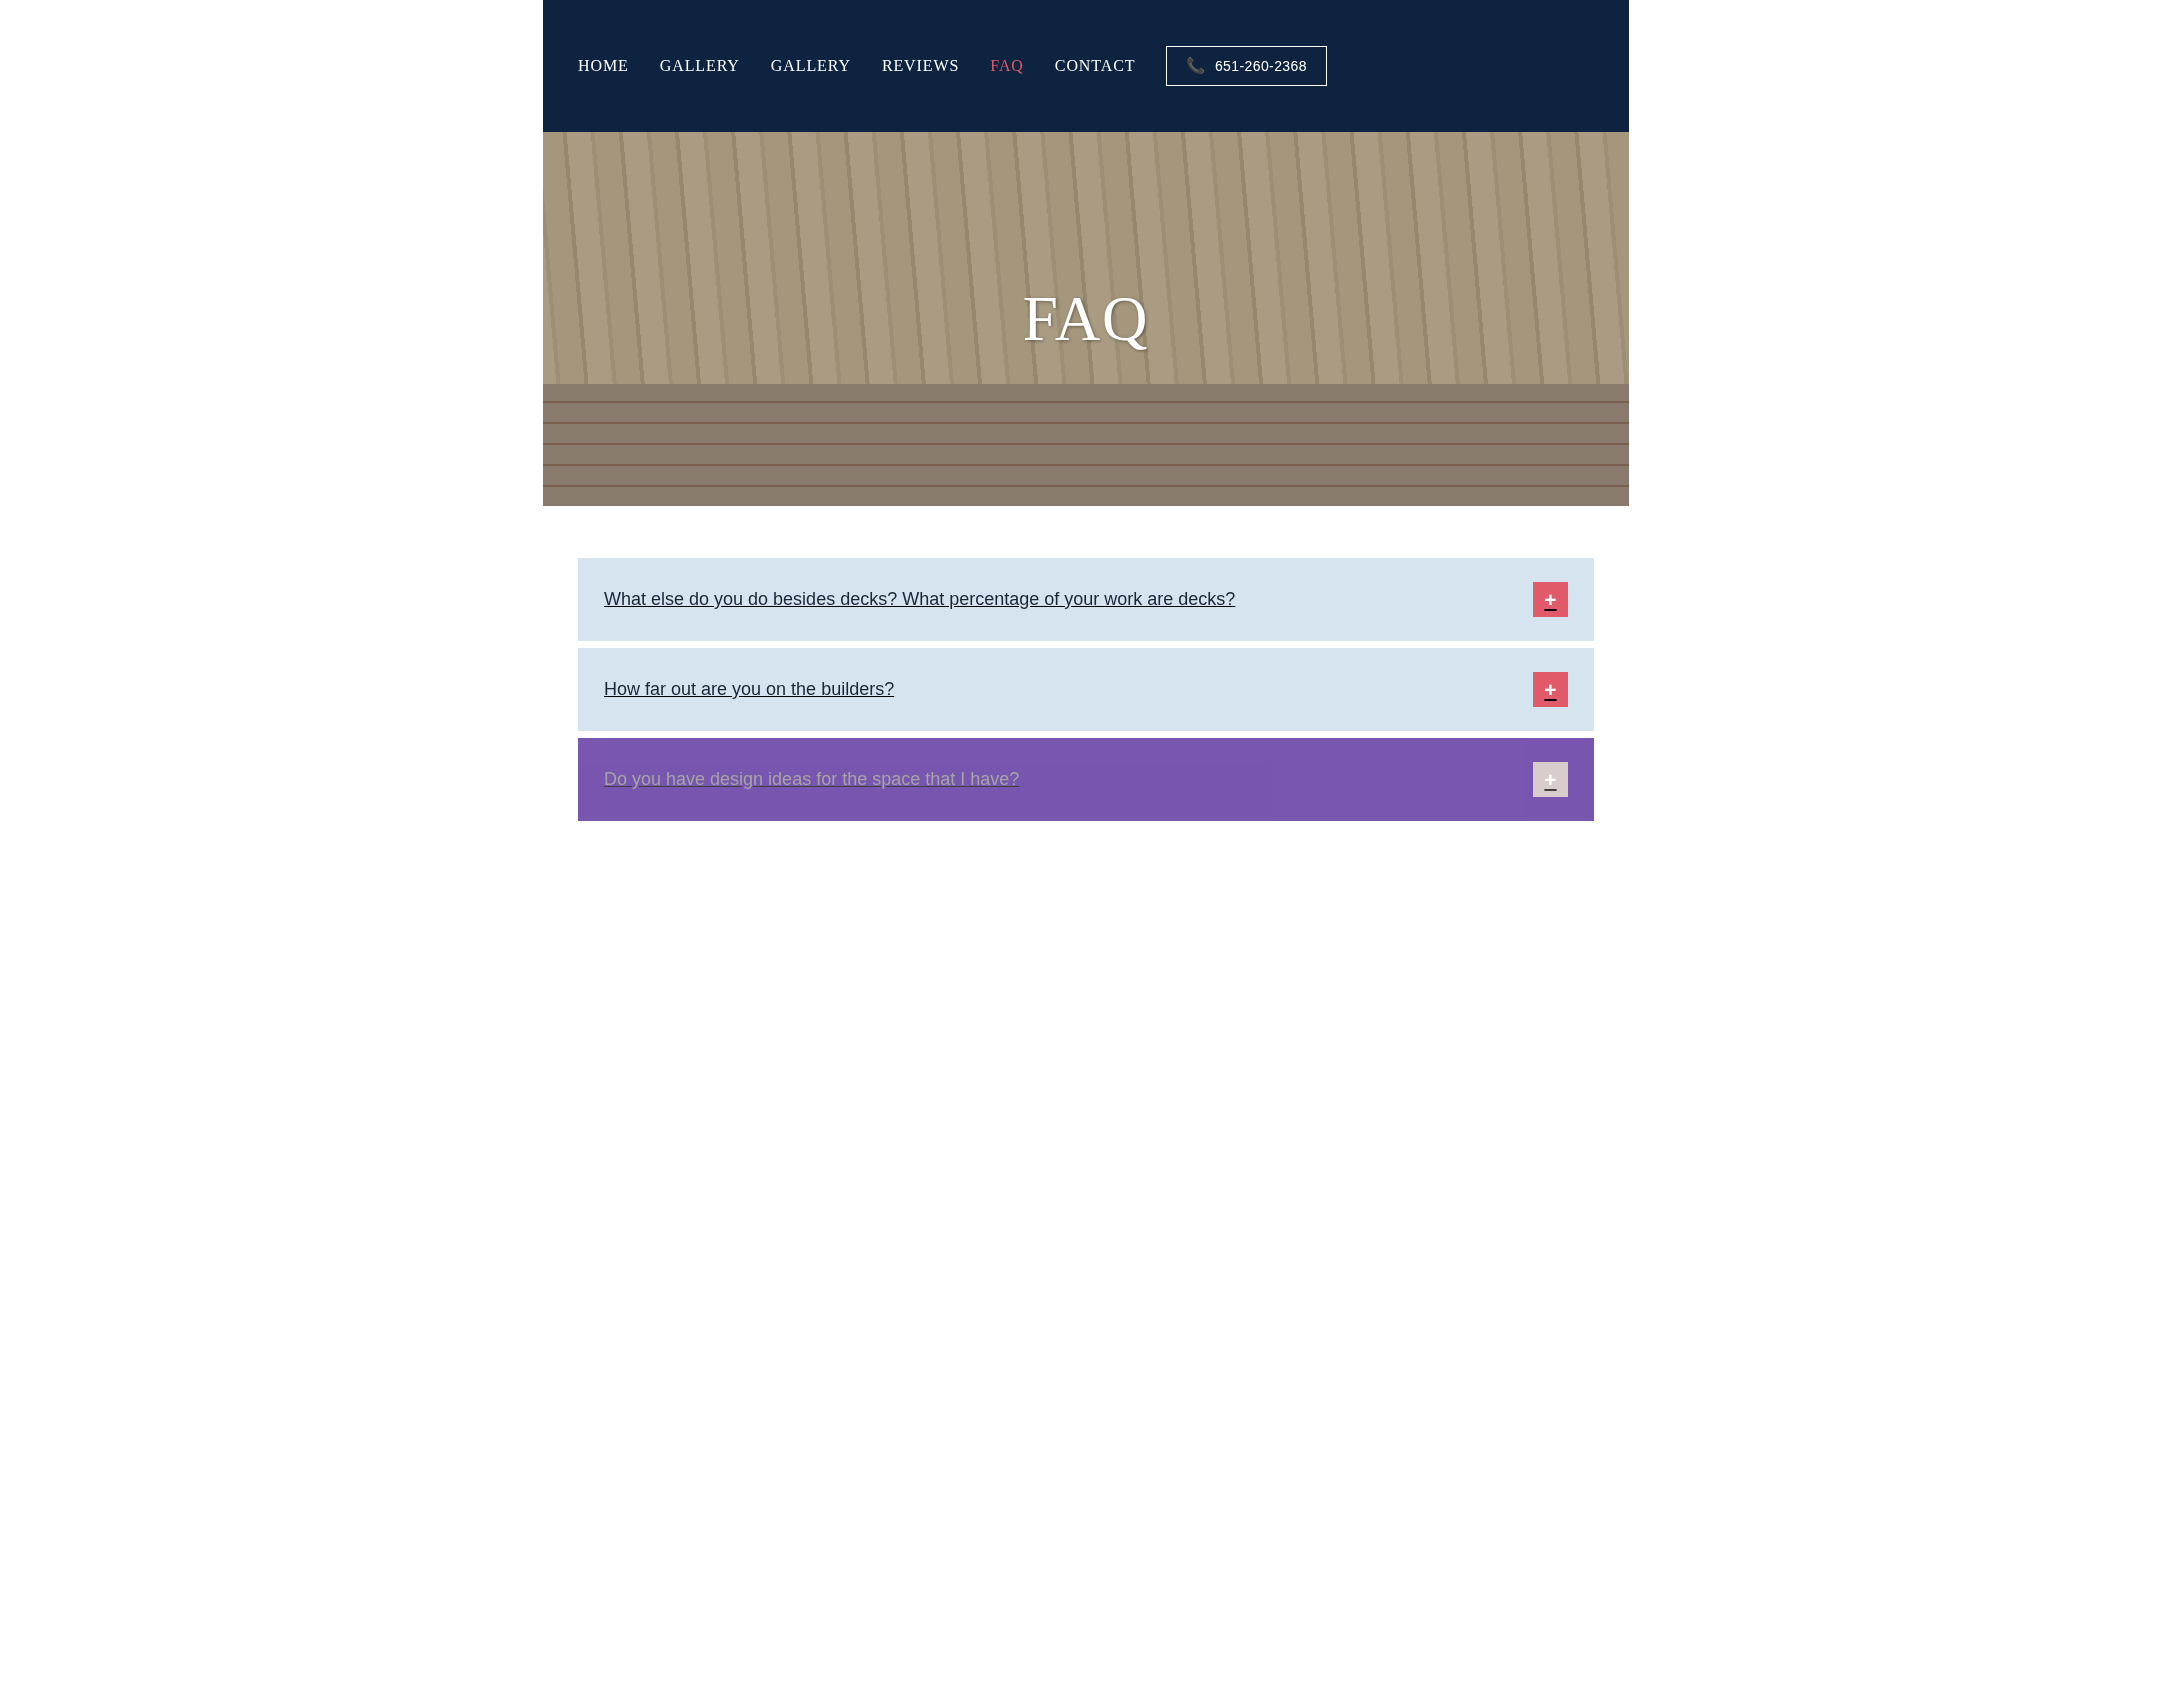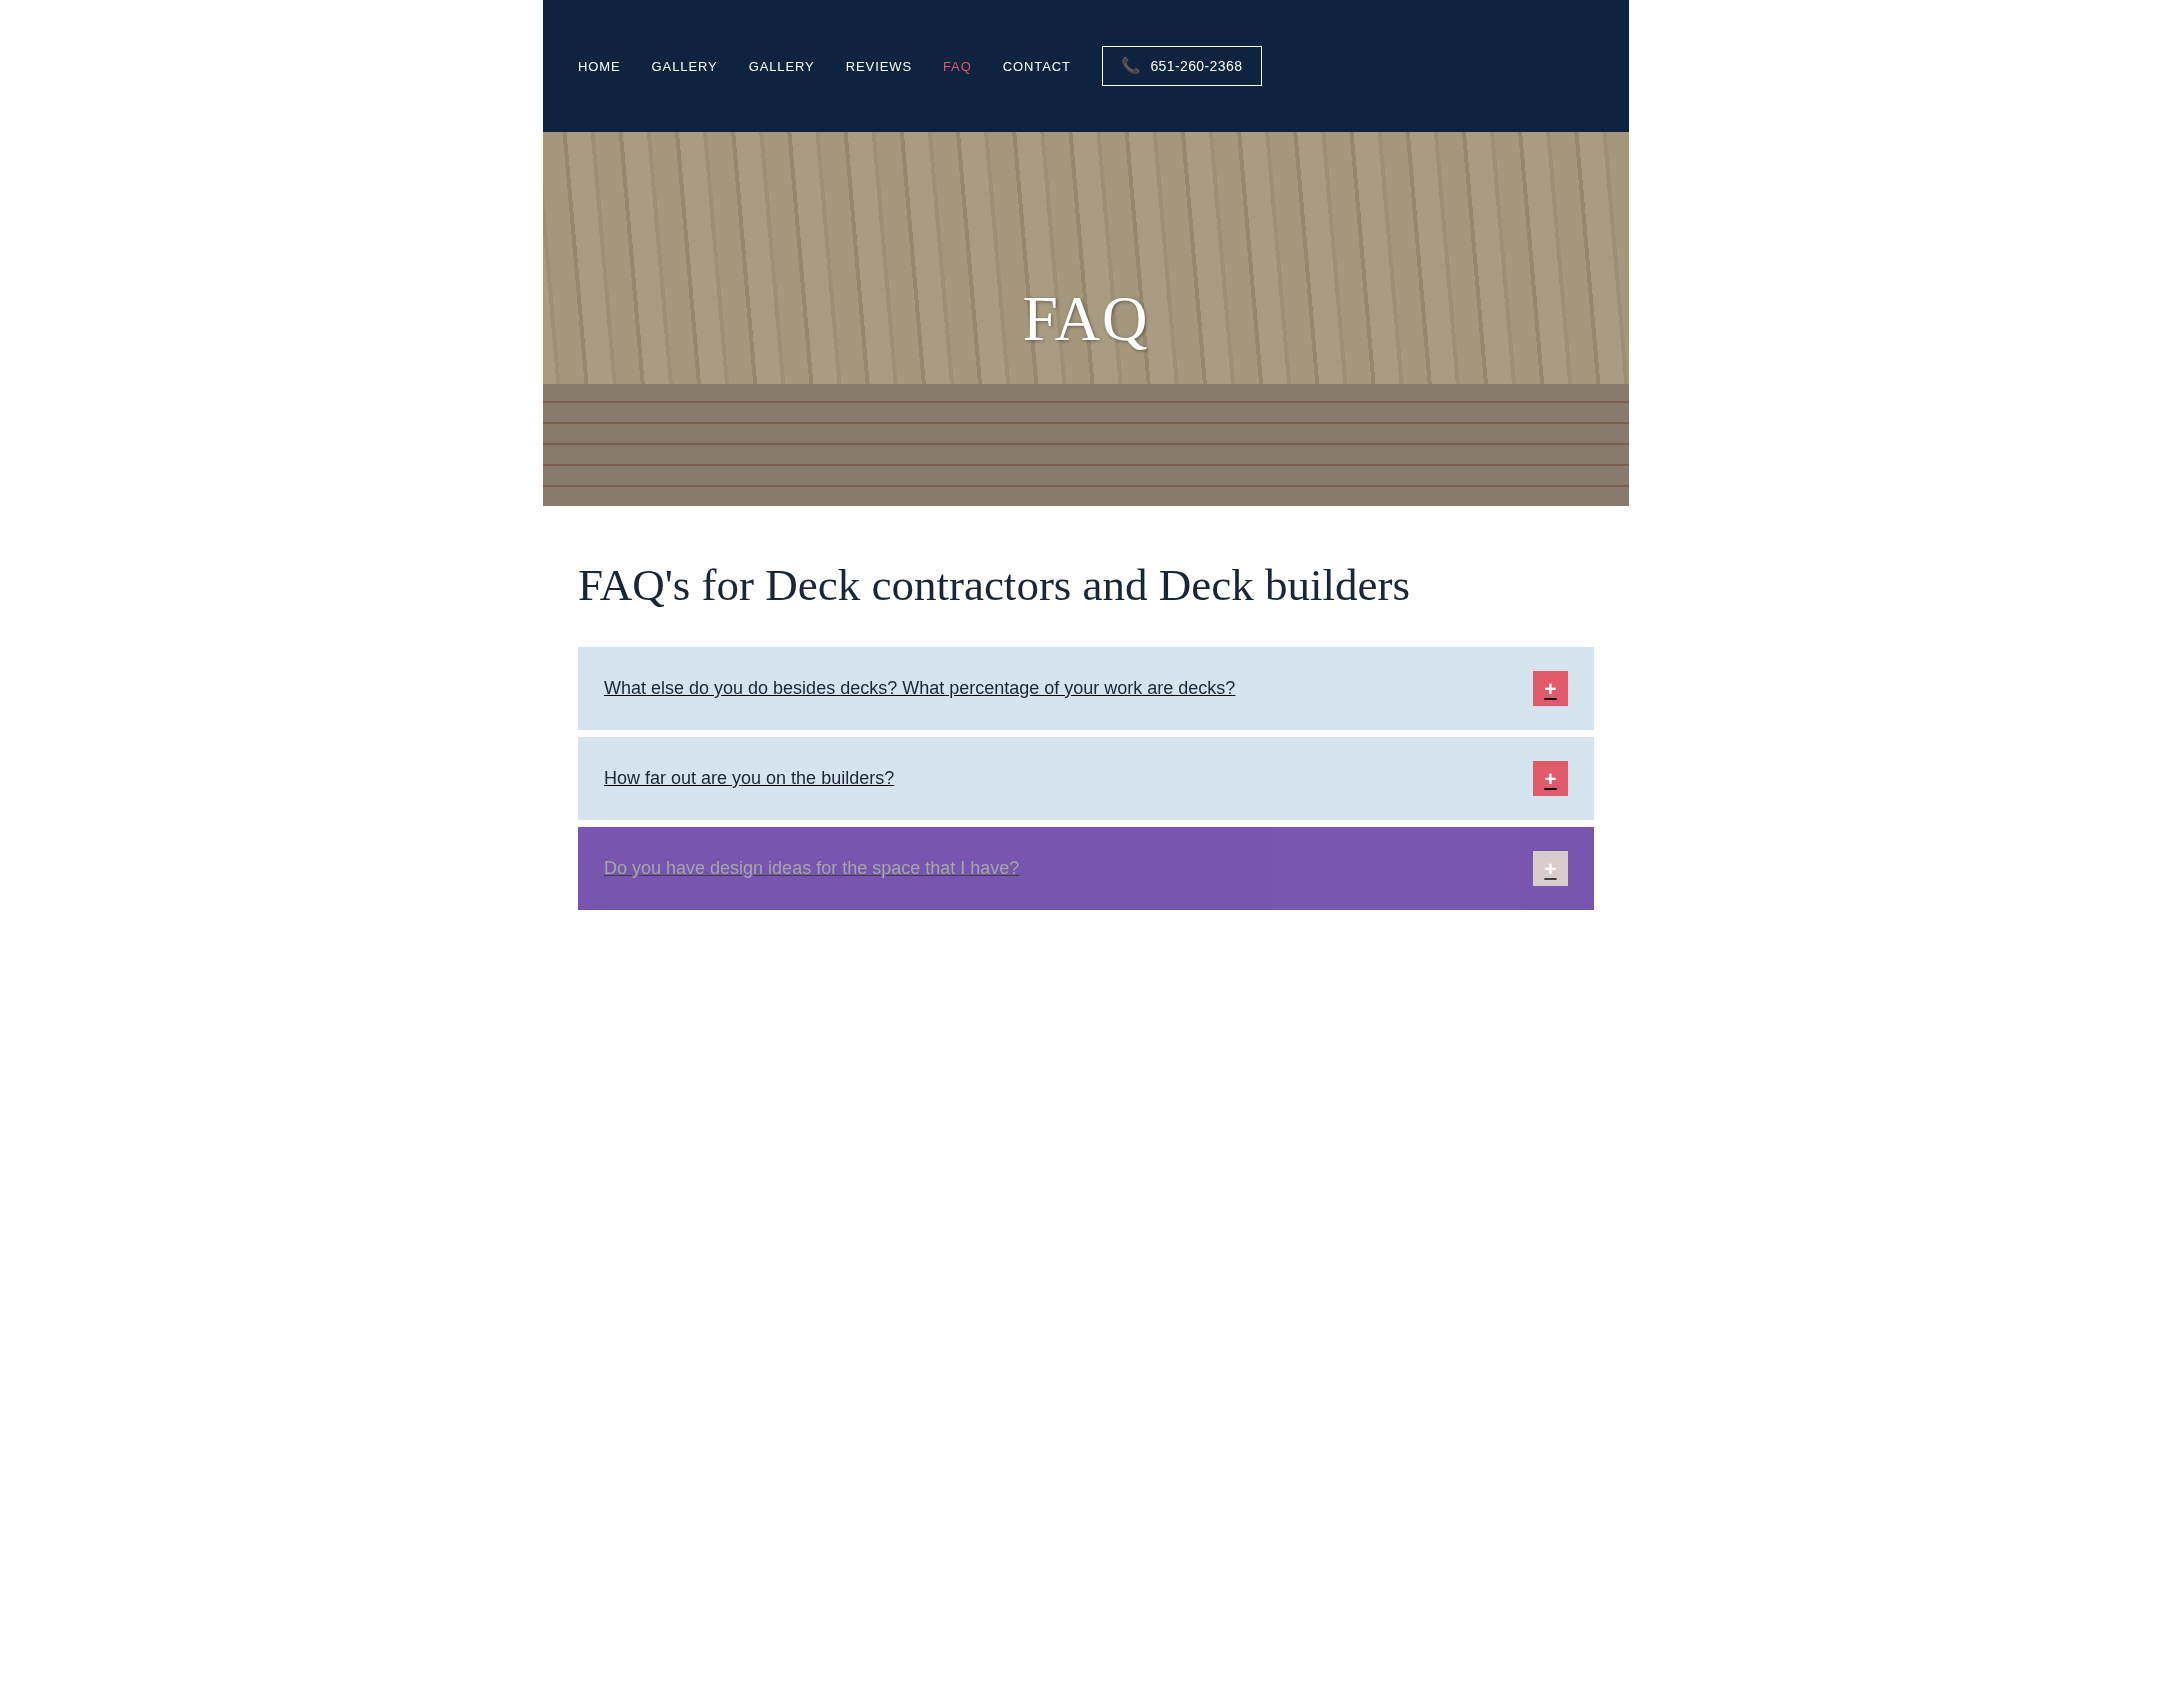--- a/index.html
+++ b/index.html
@@ -46,24 +46,25 @@
 
     .header-nav {
       display: flex;
       align-items: center;
       gap: 31px;
     }
 
     .nav-link {
       color: #ffffff;
       text-decoration: none;
-      font-size: 13px;
+      font-size: 16px;
       letter-spacing: 0.9px;
       font-weight: 500;
       cursor: pointer;
+      font-family: Liberation Serif, serif;
     }
 
     .nav-link.active {
       color: #e05a6a;
     }
 
     .phone-button {
       border: 1.7px solid #ffffff;
       background: transparent;
       color: #ffffff;
@@ -233,21 +234,20 @@
 </header>
 
 <section class="hero">
   <div class="hero-bg"></div>
   <div class="hero-overlay">
     <h1 class="hero-title">FAQ</h1>
   </div>
 </section>
 
 <main class="main-content">
-  <h2 class="section-title">FAQ's for Deck contractors and Deck builders</h2>
 
   <div class="faq-list">
 
     <div class="faq-item">
       <span class="faq-question">What else do you do besides decks? What percentage of your work are decks?</span>
       <button class="faq-toggle">+</button>
     </div>
 
     <div class="faq-item">
       <span class="faq-question">How far out are you on the builders?</span>

